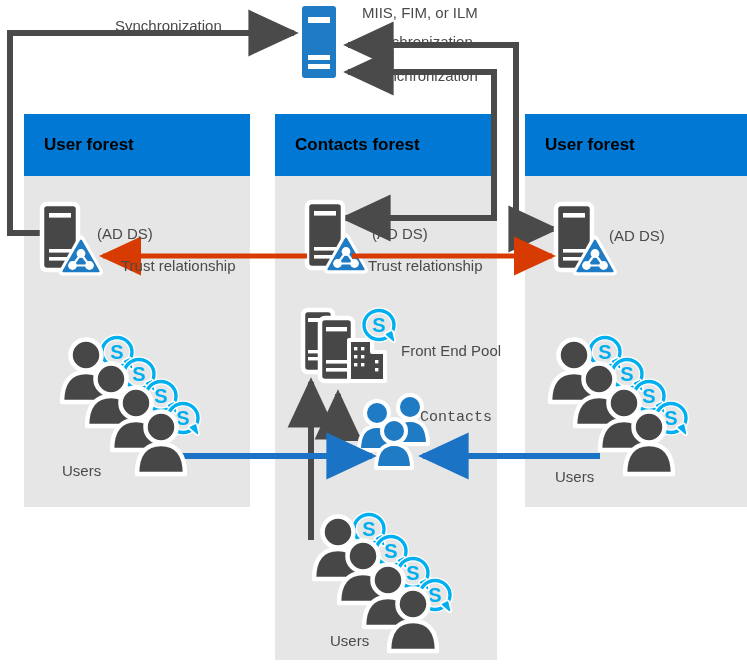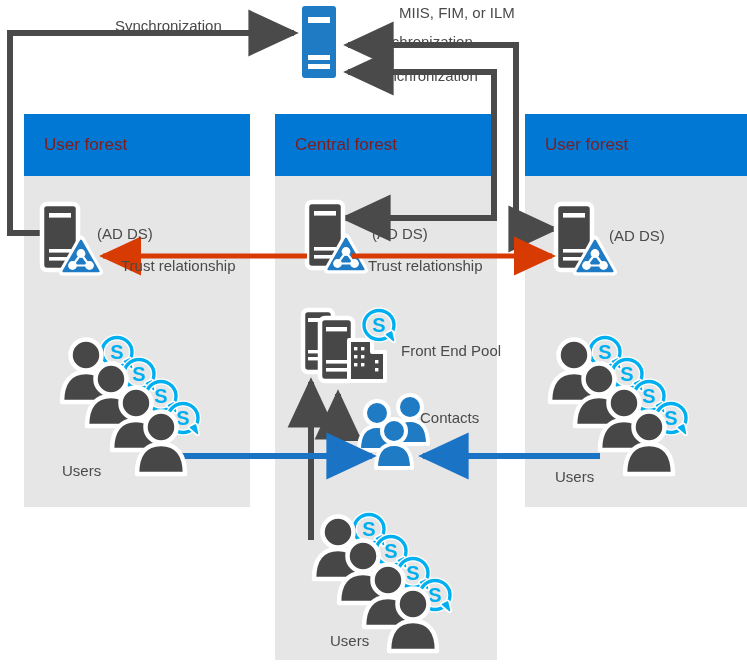--- a/index.html
+++ b/index.html
@@ -1,20 +1,20 @@
 <!DOCTYPE html>
 <html><head>
 <meta charset="utf-8">
 <style>
   html,body{margin:0;padding:0;background:#ffffff;}
   body{width:747px;height:664px;font-family:"Liberation Sans",sans-serif;}
   #stage{position:relative;width:747px;height:664px;overflow:hidden;background:#fff;}
   #svgroot{position:absolute;left:0;top:0;width:747px;height:664px;}
   .lbl{position:absolute;color:#4a4a4a;font-size:15px;white-space:nowrap;font-family:"Liberation Sans",sans-serif;}
-  .panel-title{position:absolute;color:#7f1d1d;font-size:17px;font-weight:normal;white-space:nowrap;font-family:"Liberation Sans",sans-serif;}
+  .panel-title{position:absolute;color:#000000;font-size:17px;font-weight:bold;white-space:nowrap;font-family:"Liberation Sans",sans-serif;}
 </style>
 </head>
 <body>
 
 <div id="stage">
 
   <svg id="svgroot" viewBox="0 0 747 664" xmlns="http://www.w3.org/2000/svg">
     <defs>
       <marker id="arrGray" markerWidth="9" markerHeight="9" refX="7.6" refY="4.5" orient="auto" markerUnits="strokeWidth">
         <path d="M0,0.6 L8.4,4.5 L0,8.4 Z" fill="#4A4A4A"></path>
@@ -172,34 +172,34 @@
       <use href="#skypeS" x="396" y="556"></use>
       <use href="#skypeS" x="418" y="578"></use>
       <use href="#personDark" x="312" y="515"></use>
       <use href="#personDark" x="337" y="539"></use>
       <use href="#personDark" x="362" y="563"></use>
       <use href="#personDark" x="387" y="587"></use>
     </g>
   </svg>
 
   <div class="panel-title" style="left:44px;top:135px;">User forest</div>
-  <div class="panel-title" style="left:295px;top:135px;">Central forest</div>
+  <div class="panel-title" style="left:295px;top:135px;">Contacts forest</div>
   <div class="panel-title" style="left:545px;top:135px;">User forest</div>
 
   <div class="lbl" style="left:115px;top:17px;">Synchronization</div>
-  <div class="lbl" style="left:362px;top:4px;margin-left:37px;">MIIS, FIM, or ILM</div>
+  <div class="lbl" style="left:362px;top:4px;">MIIS, FIM, or ILM</div>
   <div class="lbl" style="left:366px;top:33px;">Synchronization</div>
   <div class="lbl" style="left:371px;top:67px;">Synchronization</div>
 
   <div class="lbl" style="left:97px;top:225px;">(AD DS)</div>
   <div class="lbl" style="left:121px;top:257px;">Trust relationship</div>
   <div class="lbl" style="left:62px;top:462px;">Users</div>
 
   <div class="lbl" style="left:372px;top:225px;">(AD DS)</div>
   <div class="lbl" style="left:368px;top:257px;">Trust relationship</div>
   <div class="lbl" style="left:401px;top:342px;">Front End Pool</div>
-  <div class="lbl" style="left:420px;top:409px;">Contacts</div>
+  <div class="lbl" style="left:420px;top:409px;font-family:Liberation Mono, monospace;">Contacts</div>
   <div class="lbl" style="left:330px;top:632px;">Users</div>
 
   <div class="lbl" style="left:609px;top:227px;">(AD DS)</div>
   <div class="lbl" style="left:555px;top:468px;">Users</div>
 
 </div>
 
 </body></html>

